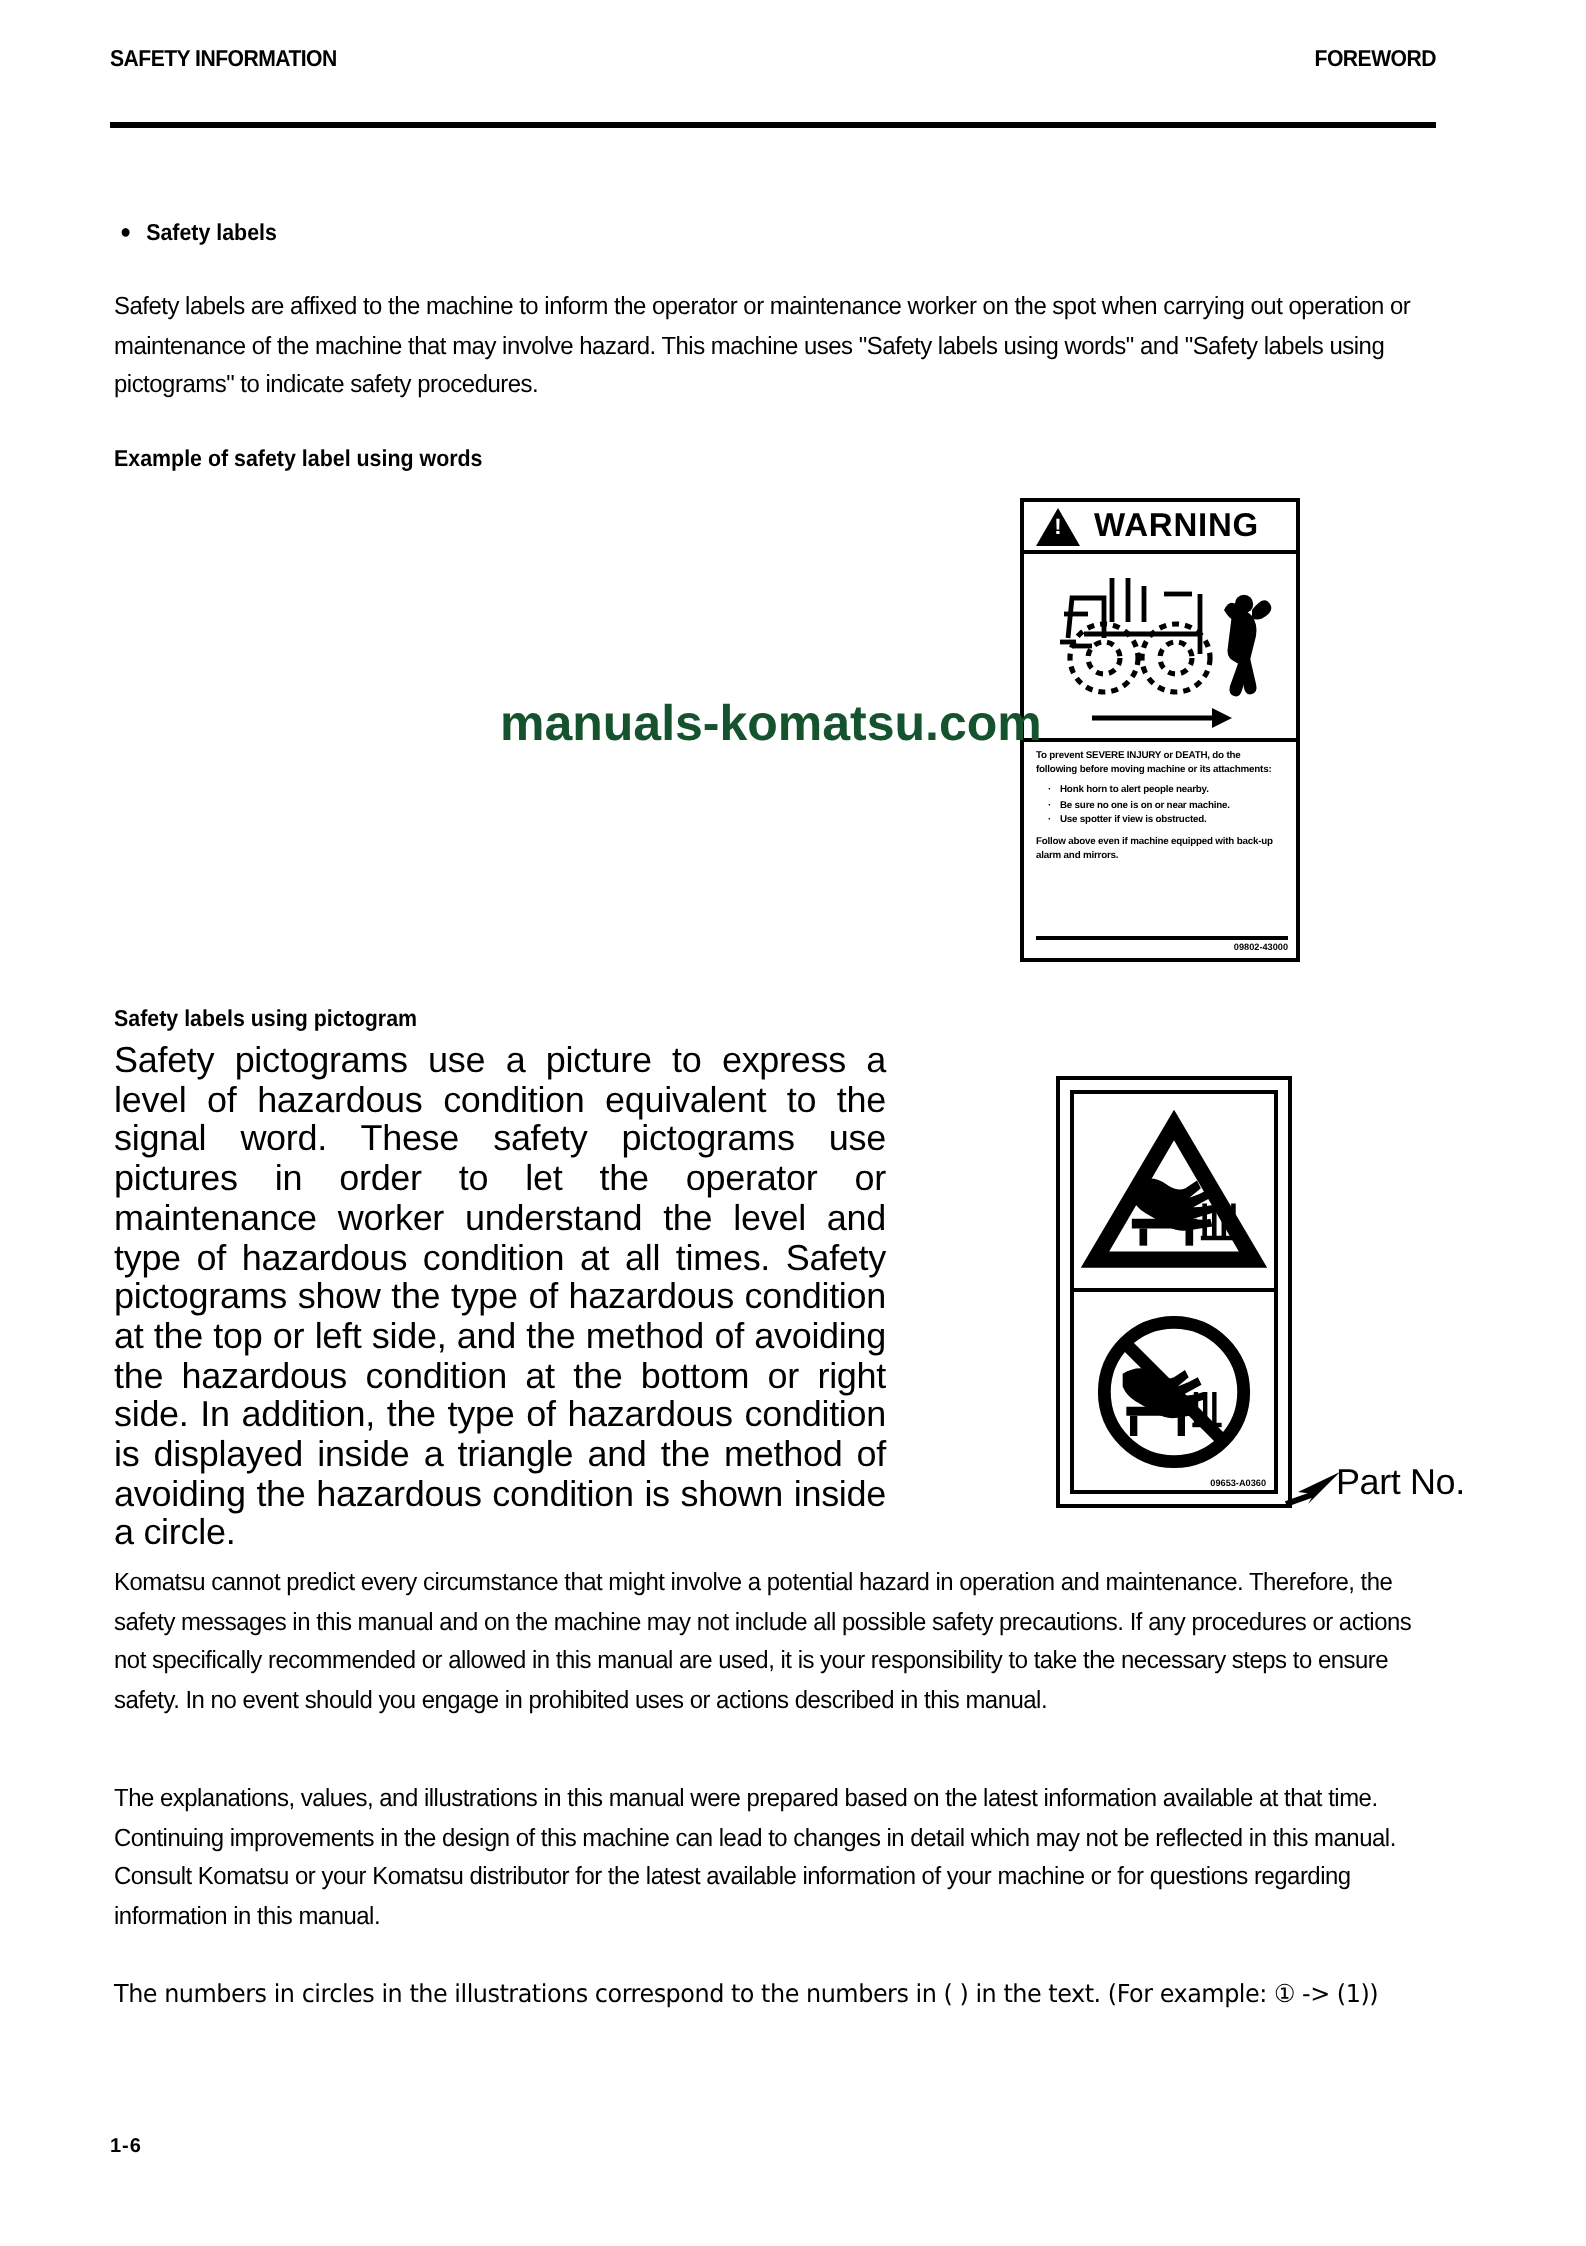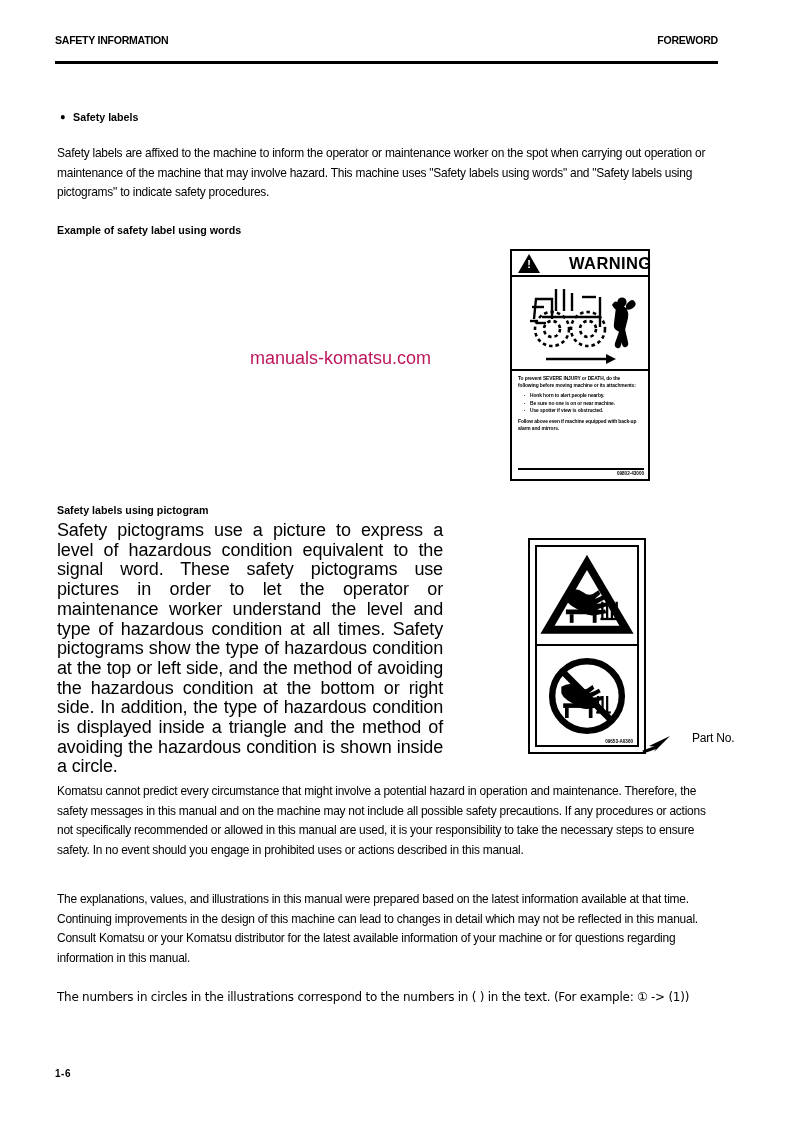--- a/index.html
+++ b/index.html
@@ -20,21 +20,21 @@
     position: absolute;
     left: 0; top: 0;
     width: 793px;
     height: 1123px;
   }
 
   
   .header {
     position: absolute;
     left: 55px;
-    top: 34px;
+    top: 24px;
     width: 663px;
     display: flex;
     justify-content: space-between;
     align-items: baseline;
   }
   .header-left, .header-right {
     font-size: 11.5px;
     font-weight: bold;
     letter-spacing: -0.3px;
     font-stretch: condensed;
@@ -110,25 +110,26 @@
     font-size: 10px;
     font-weight: bold;
     letter-spacing: 0.5px;
   }
 
   
   .watermark {
     position: absolute;
     left: 250px;
     top: 348px;
-    font-size: 18px;
-    color: #be185d;
+    font-size: 25px;
+    color: #14532d;
     letter-spacing: 0px;
     white-space: nowrap;
     z-index: 5;
+    font-weight: bold;
   }
 
   
   .warn-label {
     position: absolute;
     left: 510px;
     top: 249px;
     width: 140px;
     height: 232px;
     border: 2px solid #000;
@@ -161,21 +162,20 @@
     text-align: center;
     color: #fff;
     font-size: 11px;
     font-weight: bold;
     line-height: 11px;
   }
   .warn-word {
     font-size: 16.5px;
     font-weight: bold;
     letter-spacing: 0.4px;
-    margin-left: 22px;
   }
   .warn-pic {
     height: 92px;
     border-bottom: 2px solid #000;
     position: relative;
     overflow: hidden;
   }
   .warn-text {
     padding: 5px 6px 0 6px;
     font-size: 4.9px;
@@ -254,24 +254,23 @@
     bottom: 1px;
     font-size: 4.6px;
     font-weight: bold;
     background: #fff;
   }
 
   .partno-callout {
     position: absolute;
     left: 668px;
     top: 731px;
-    font-size: 12px;
+    font-size: 18px;
     letter-spacing: -0.2px;
     z-index: 3;
-    margin-left: 24px;
   }
   .callout-arrow {
     position: absolute;
     left: 641px;
     top: 733px;
     z-index: 3;
   }
 
   .circled {
     font-family: "DejaVu Sans", sans-serif;

